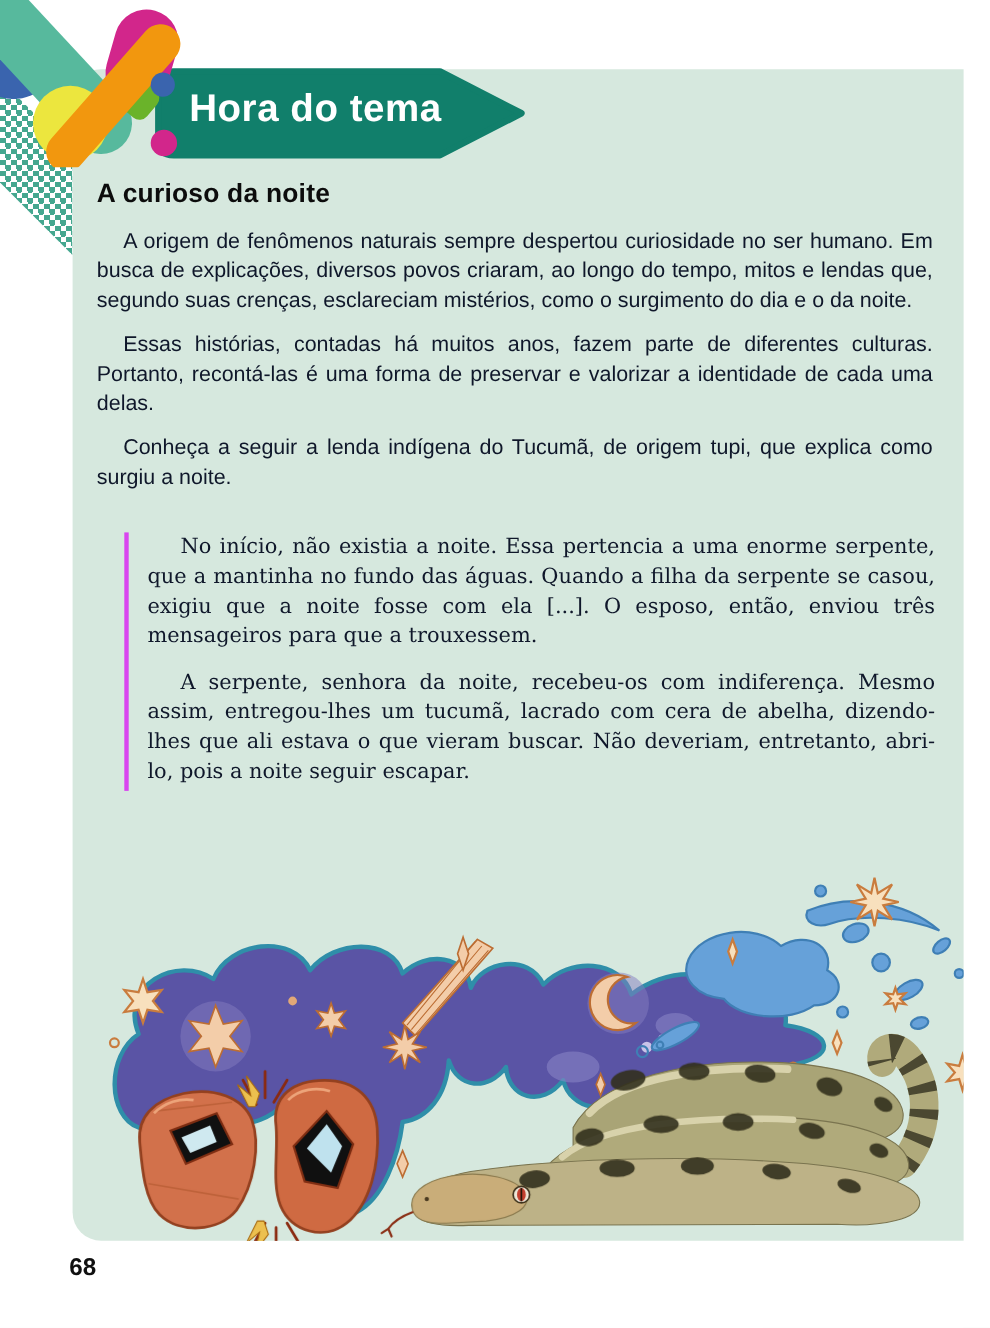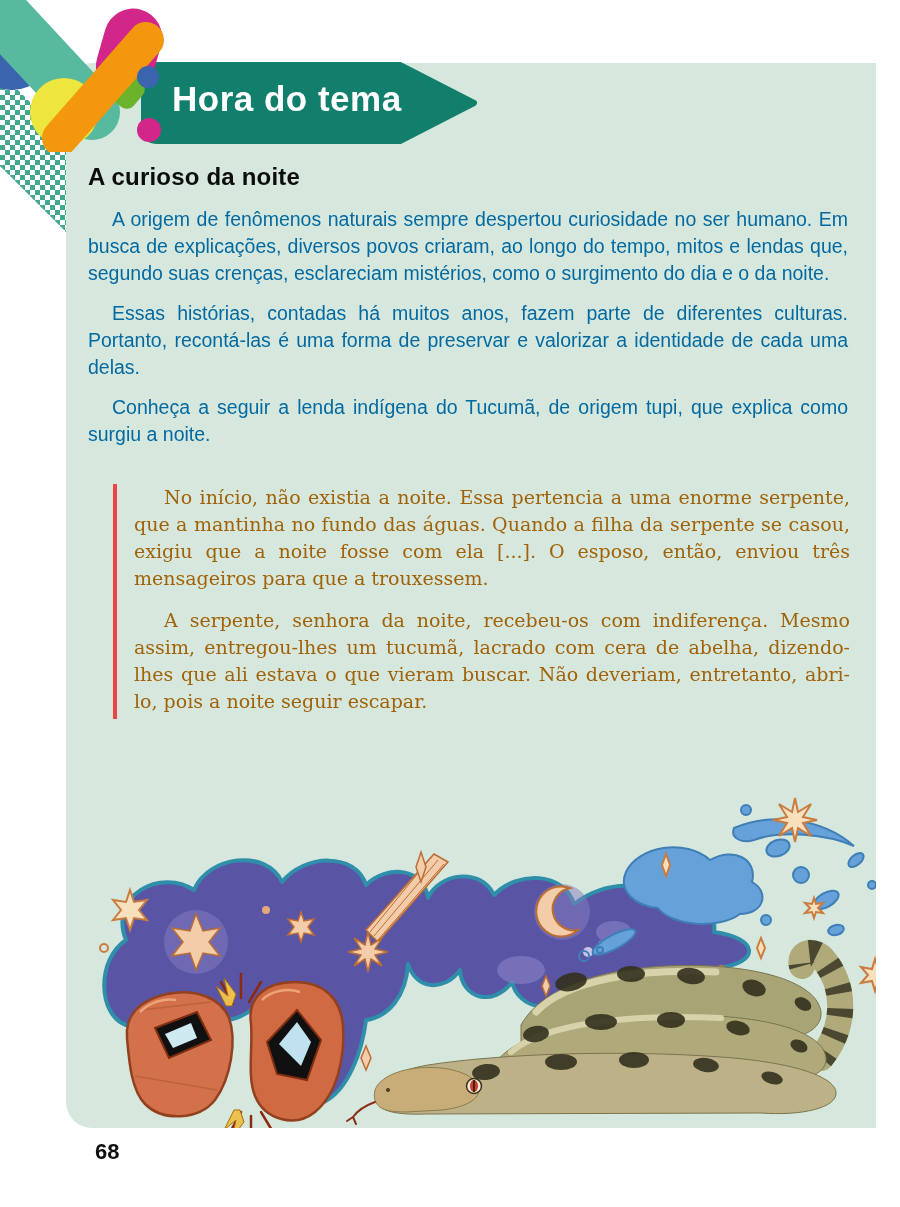--- a/index.html
+++ b/index.html
@@ -27,35 +27,35 @@
   }
   
   .logo{position:absolute;left:0;top:0;}
   
   .page-title{
     position:absolute;left:88px;top:163px;
     font-size:24px;font-weight:bold;color:#0c0c0c;letter-spacing:.2px;
   }
   .intro{
     position:absolute;left:88px;top:206px;width:760px;
-    font-size:19.5px;line-height:27px;color:#0369a1;text-align:justify;
+    font-size:19.5px;line-height:27px;color:#0f172a;text-align:justify;
   }
   .intro p{margin:0 0 13px 0;text-indent:24px;}
   .quote{
     position:absolute;left:113px;top:484px;width:716px;
-    border-left:4px solid #ef4444;padding-left:17px;
+    border-left:4px solid #d946ef;padding-left:17px;
     font-family:"DejaVu Serif","Liberation Serif",serif;
-    font-size:19px;line-height:27px;color:#a16207;text-align:justify;
+    font-size:19px;line-height:27px;color:#0f172a;text-align:justify;
   }
   .quote p{margin:0 0 15px 0;text-indent:30px;}
   .quote p:last-child{margin-bottom:4px;}
   .illustration{position:absolute;left:66px;top:790px;}
   .page-number{
     position:absolute;left:63px;top:1139px;
-    font-size:22px;font-weight:bold;color:#101010;margin-left:32px;
+    font-size:22px;font-weight:bold;color:#101010;
   }
 </style>
 </head>
 <body>
 
 <div class="page">
 
   <div class="panel"></div>
 
   <div class="checkers"></div>

